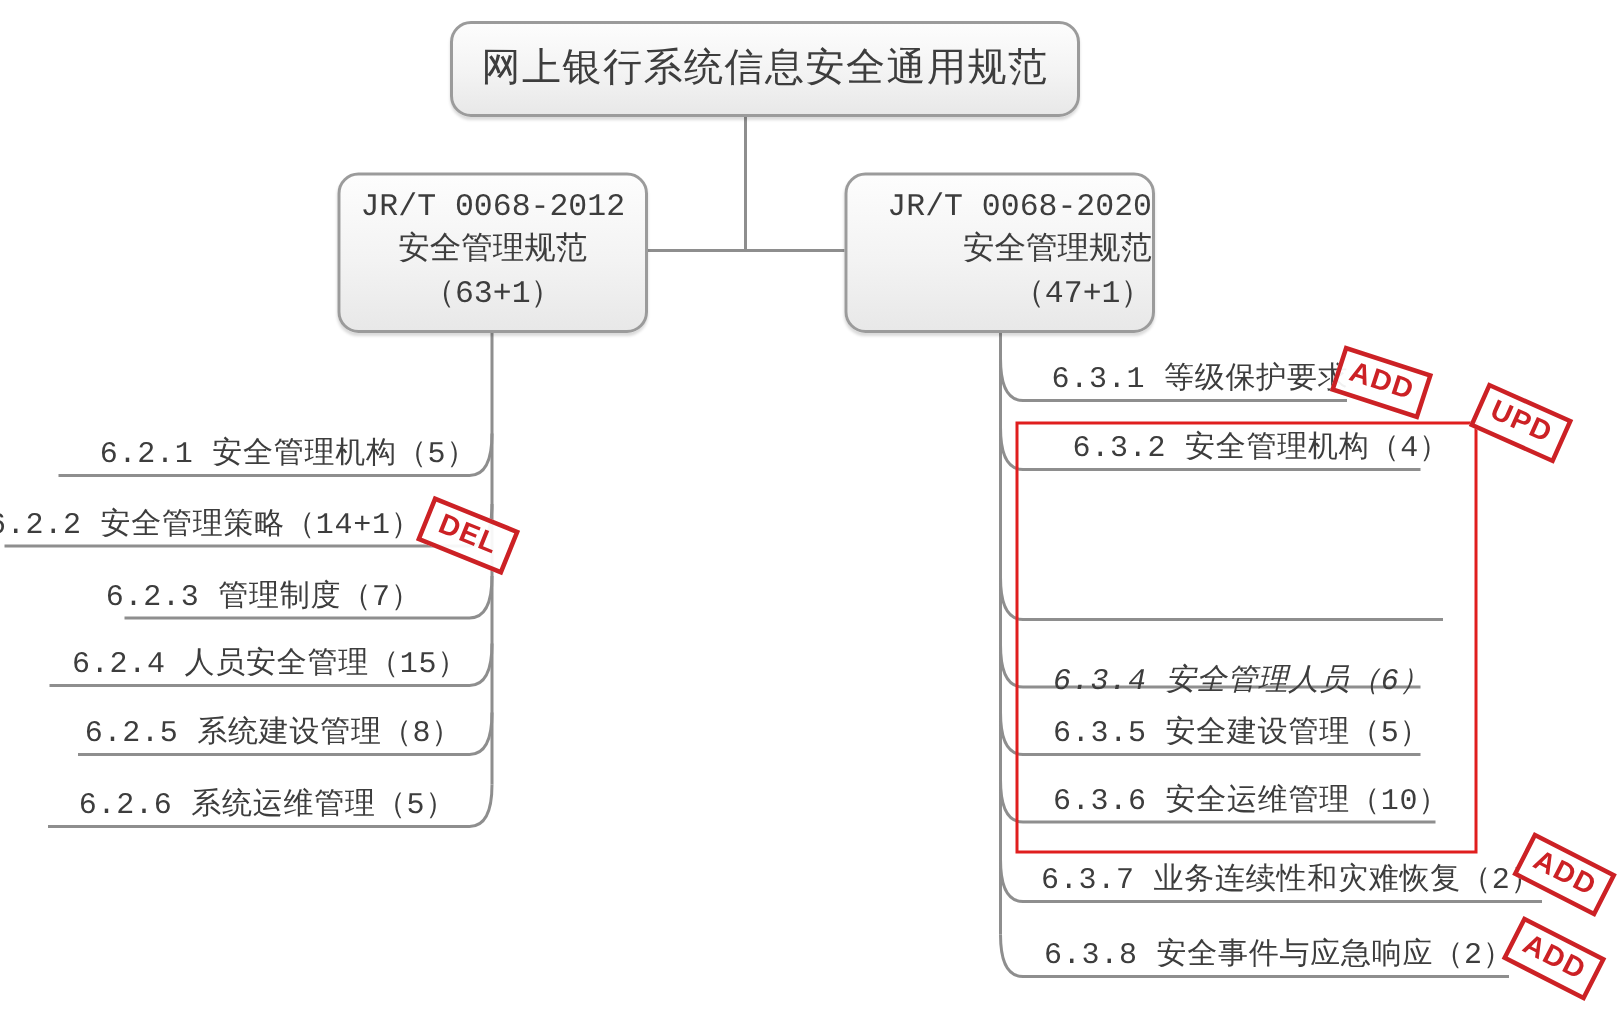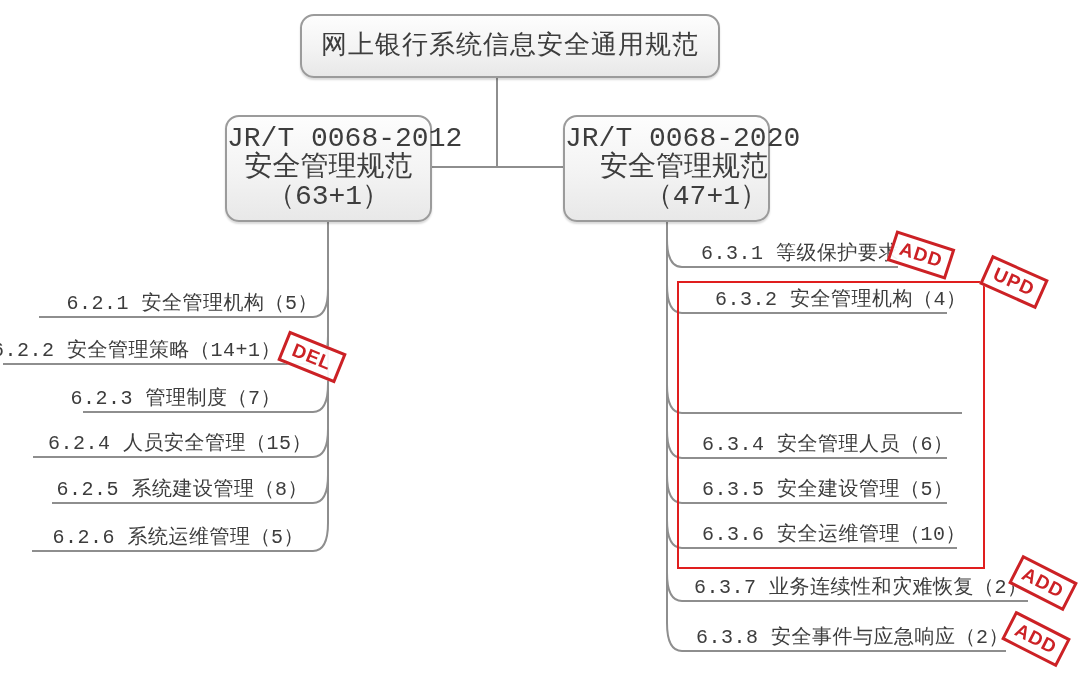--- a/index.html
+++ b/index.html
@@ -12,35 +12,35 @@
 
   .topic-box {
     position:absolute; box-sizing:border-box; z-index:2;
     border:2px solid #9b9b9b; border-radius:14px;
     background:linear-gradient(180deg,#fdfdfd 0%,#f3f3f3 55%,#e8e8e8 100%);
     box-shadow:0 2px 2px rgba(0,0,0,0.15);
     color:#3d3d3d; text-align:center; white-space:nowrap;
   }
   .root-box { left:288px; top:14px; width:420px; height:64px;
     font-size:26px; line-height:60px; letter-spacing:1px;margin-left:12px; }
-  .child-box { width:207px; height:107px; font-size:28px; line-height:29px; padding-top:7px; }
+  .child-box { width:207px; height:107px; font-size:21px; line-height:29px; padding-top:7px; }
   .left-box  { left:225px; top:115px; }
   .right-box { left:563px; top:115px;text-align:right; }
 
   .item {
     position:absolute; z-index:2; height:26px; line-height:26px;
     font-size:20px; color:#3d3d3d; white-space:nowrap; letter-spacing:0.5px;
   }
   
   .li1 { top:291px; right:762px; } .li2 { top:338px; right:799px; }
   .li3 { top:386px; right:799px; } .li4 { top:431px; right:768px; }
   .li5 { top:477px; right:772px; } .li6 { top:525px; right:776px; }
   
   .ri1 { top:241px; left:701px; } .ri2 { top:287px; left:702px;margin-left:13px; }
-  .ri3 { top:387px; left:702px; } .ri4 { top:432px; left:702px; }
+  .ri3 { top:387px; left:702px; } .ri4 { top:442px; left:702px;font-style:italic; }
   .ri5 { top:477px; left:702px; } .ri6 { top:522px; left:702px; }
   .ri7 { top:575px; left:694px; } .ri8 { top:625px; left:696px; }
 
   .highlight-rect {
     position:absolute; z-index:3; box-sizing:border-box;
     left:677px; top:281px; width:308px; height:288px;
     border:2px solid #e01e1e; background:transparent;
   }
 
   .stamp {

